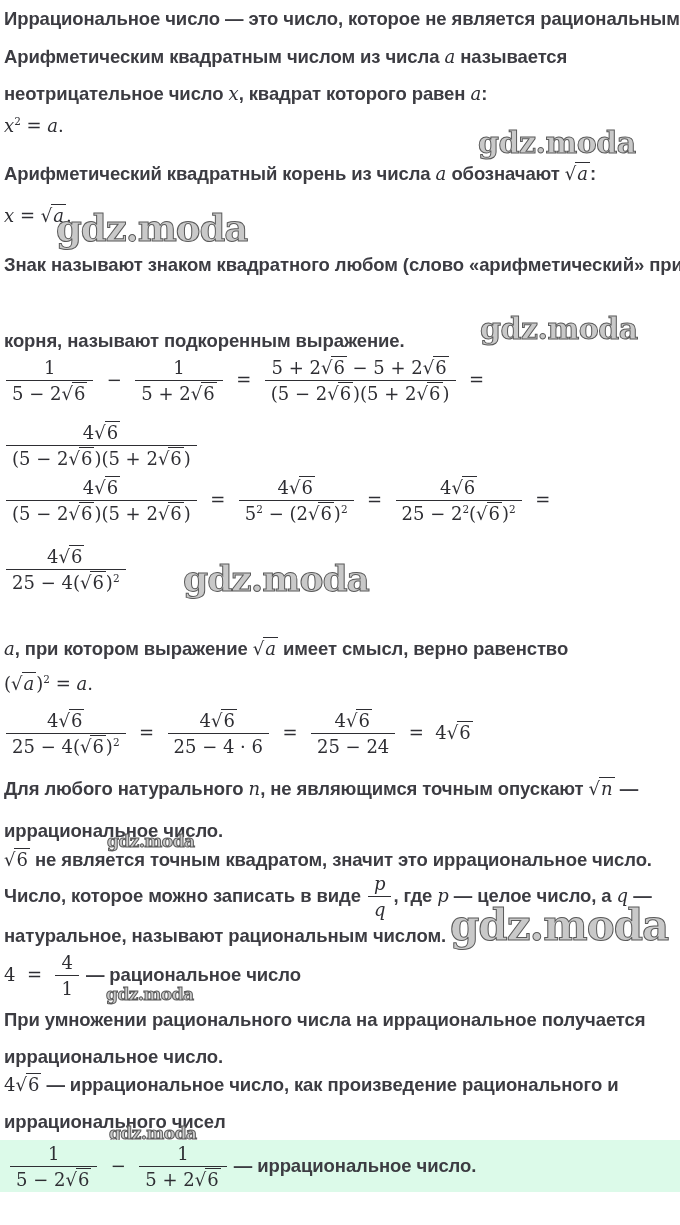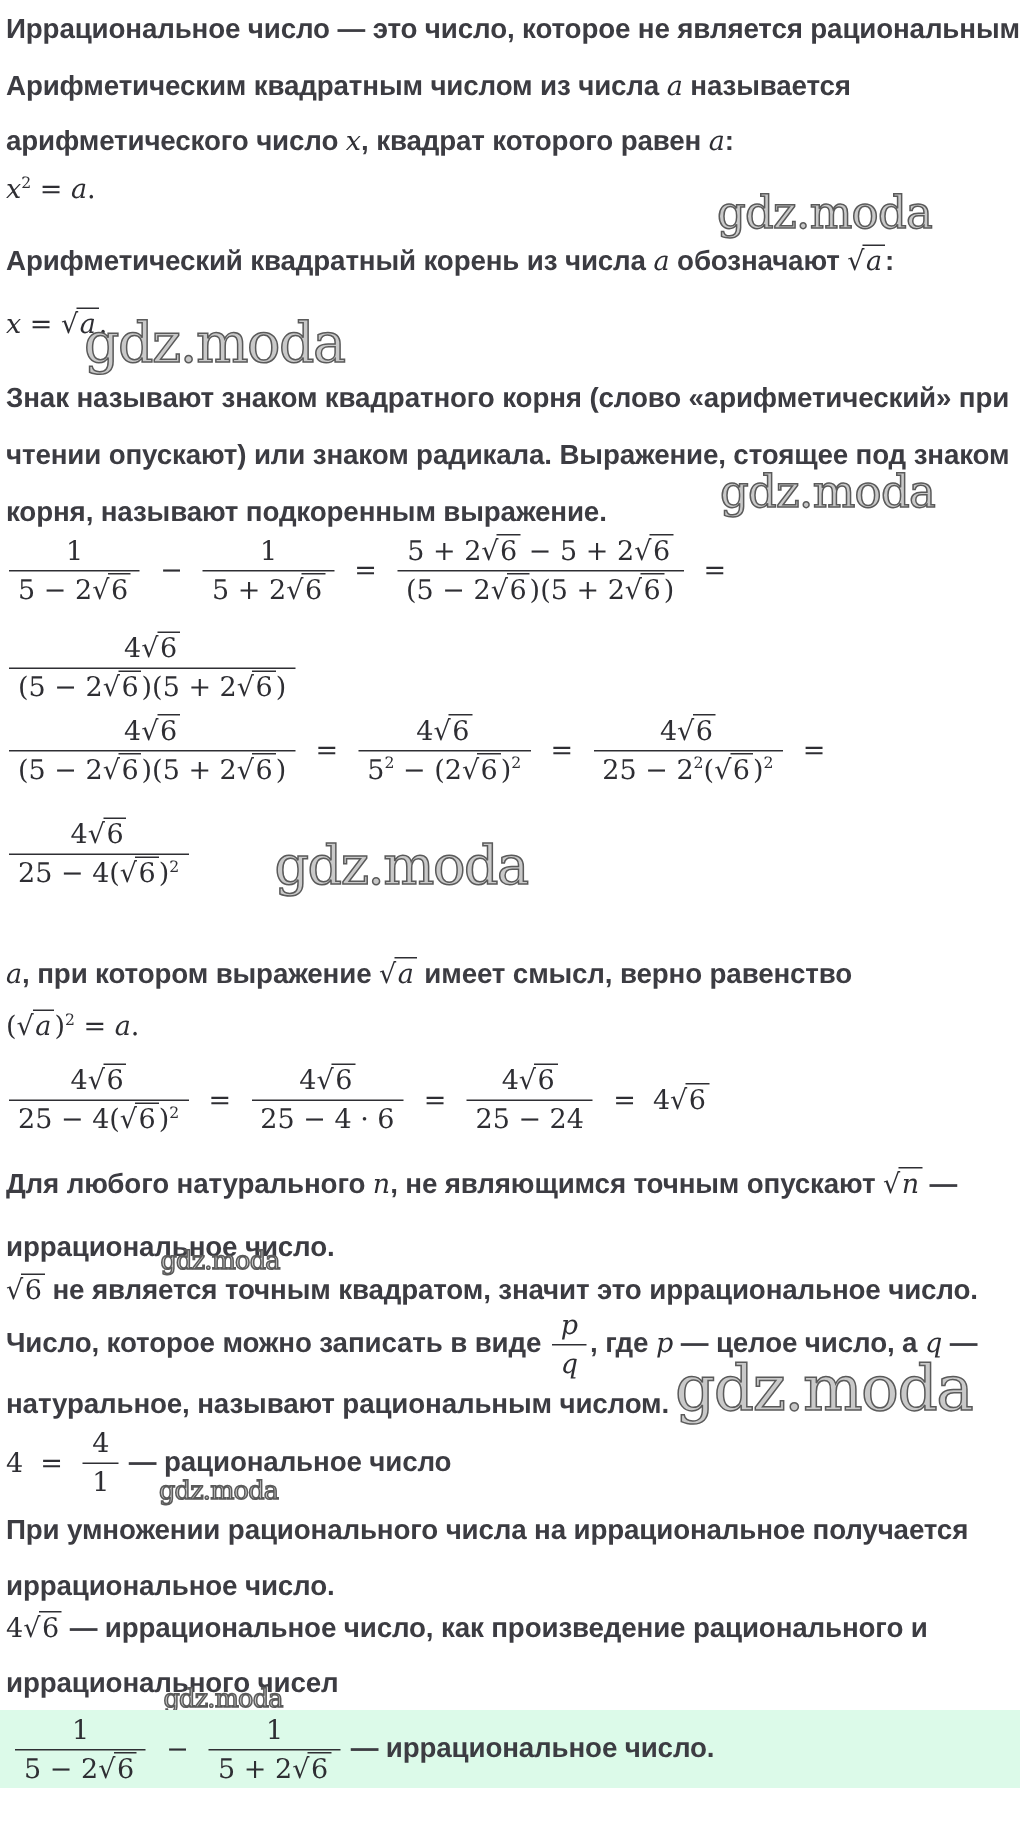--- a/index.html
+++ b/index.html
@@ -22,46 +22,45 @@
     display:inline-flex;flex-direction:column;align-items:center;
     vertical-align:middle;text-align:center;line-height:1.3;margin:0 2px;
   }
   .frac .num{padding:0 6px 1px;}
   .frac .den{padding:1px 6px 0;border-top:1.5px solid #2e2e33;}
   .sqrt{white-space:nowrap;display:inline-block;}
   .sqrt .rad{display:inline-block;margin-right:-1px;}
   .sqrt .under{display:inline-block;border-top:1.4px solid currentColor;padding:0 2px;line-height:1.2;}
   
   .wm{
-    position:absolute;font-family:"DejaVu Serif",serif;font-weight:normal;
+    position:absolute;font-family:"DejaVu Serif",serif;font-weight:bold;
     color:#c9c9c9;-webkit-text-stroke:1px #5a5a5a;letter-spacing:-0.5px;
     white-space:nowrap;line-height:1;
   }
   
   .highlight{position:absolute;left:0;top:1140px;width:680px;height:52px;background:#dcfae9;}
 </style>
 </head>
 <body>
 
 <div class="page" style="color: rgb(60, 60, 66);">
 
   <div class="line" style="top:7px"><span class="txt bold">Иррациональное число</span><span class="txt"> — это число, которое не является рациональным, то</span></div>
   <div class="line" style="top:45px"><span class="txt bold">Арифметическим квадратным числом</span><span class="txt"> из числа </span><span class="math"><span class="mi">a</span></span><span class="txt"> называется</span></div>
-  <div class="line" style="top:82px"><span class="txt bold">арифметического</span><span class="txt"> число </span><span class="math"><span class="mi">x</span></span><span class="txt">, квадрат которого равен </span><span class="math"><span class="mi">a</span></span><span class="txt">:</span></div>
+  <div class="line" style="top:82px"><span class="txt bold">неотрицательное</span><span class="txt"> число </span><span class="math"><span class="mi">x</span></span><span class="txt">, квадрат которого равен </span><span class="math"><span class="mi">a</span></span><span class="txt">:</span></div>
 
   <div class="line" style="top:114px"><span class="math"><span class="mi">x</span><span class="msup">2</span><span class="mt"> = </span><span class="mi">a</span><span class="mt">.</span></span></div>
   <div class="wm" style="top:128px;left:478px;font-size:30px">gdz.moda</div>
 
   <div class="line" style="top:162px"><span class="txt">Арифметический квадратный корень из числа </span><span class="math"><span class="mi">a</span></span><span class="txt"> обозначают </span><span class="math"><span class="sqrt"><span class="rad">√</span><span class="under"><span class="mi">a</span></span></span></span><span class="txt">:</span></div>
 
   <div class="line" style="top:204px"><span class="math"><span class="mi">x</span><span class="mt"> = </span><span class="sqrt"><span class="rad">√</span><span class="under"><span class="mi">a</span></span></span><span class="mt">.</span></span></div>
   <div class="wm" style="top:210px;left:56px;font-size:37px;letter-spacing:-1px">gdz.moda</div>
 
-  <div class="line" style="top:253px"><span class="txt">Знак называют </span><span class="txt bold">знаком квадратного корня</span><span class="txt"> (слово «арифметический» при</span></div>
-  <div class="line" style="top:291px"><span class="txt">чтении опускают) или </span><span class="txt bold">знаком радикала</span><span class="txt">. Выражение, стоящее под знаком</span></div>
+  <div class="line" style="top:253px"><span class="txt">Знак называют </span><span class="txt bold">знаком квадратного любом</span><span class="txt"> (слово «арифметический» при</span></div>
   <div class="line" style="top:329px"><span class="txt">корня, называют </span><span class="txt bold">подкоренным выражение</span><span class="txt">.</span></div>
   <div class="wm" style="top:314px;left:480px;font-size:30px">gdz.moda</div>
 
   <div class="line" style="top:356px"><span class="math"><span class="frac">
           <span class="num"><span class="mt">1</span></span>
           <span class="den"><span class="mt">5 − 2</span><span class="sqrt"><span class="rad">√</span><span class="under"><span class="mt">6</span></span></span></span>
         </span><span class="mt">  −  </span><span class="frac">
           <span class="num"><span class="mt">1</span></span>
           <span class="den"><span class="mt">5 + 2</span><span class="sqrt"><span class="rad">√</span><span class="under"><span class="mt">6</span></span></span></span>
         </span><span class="mt">  =  </span><span class="frac">

